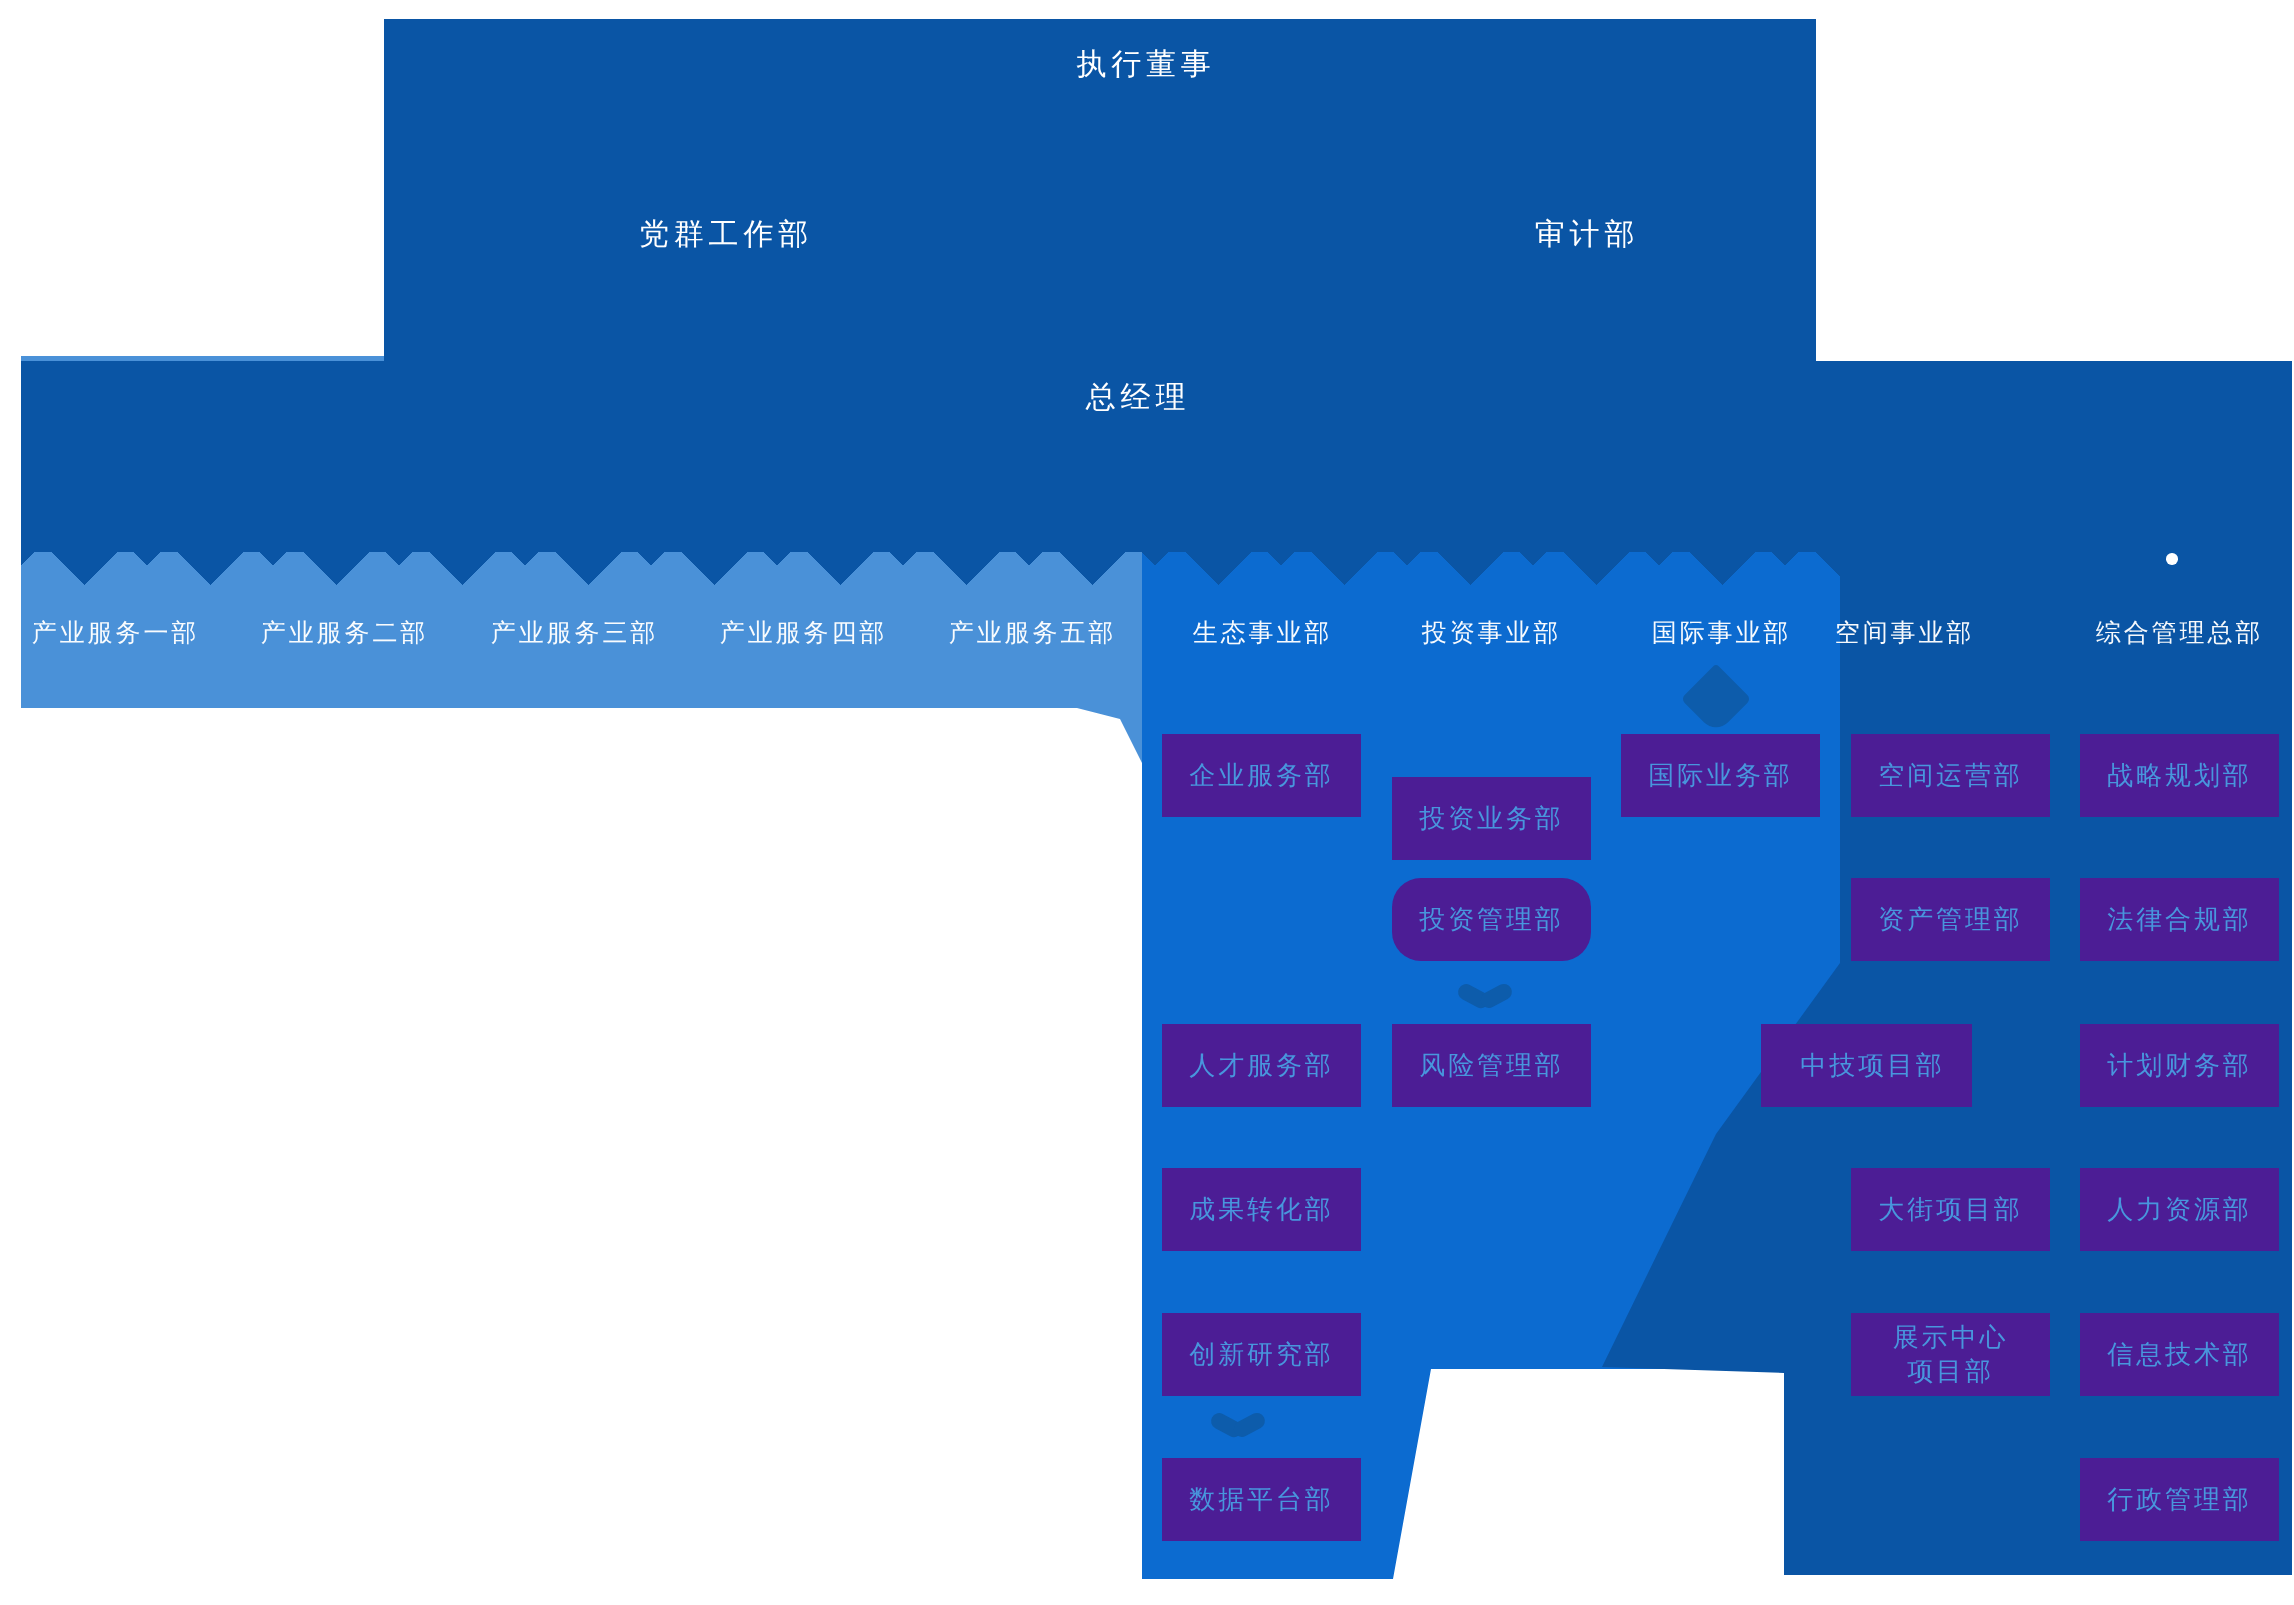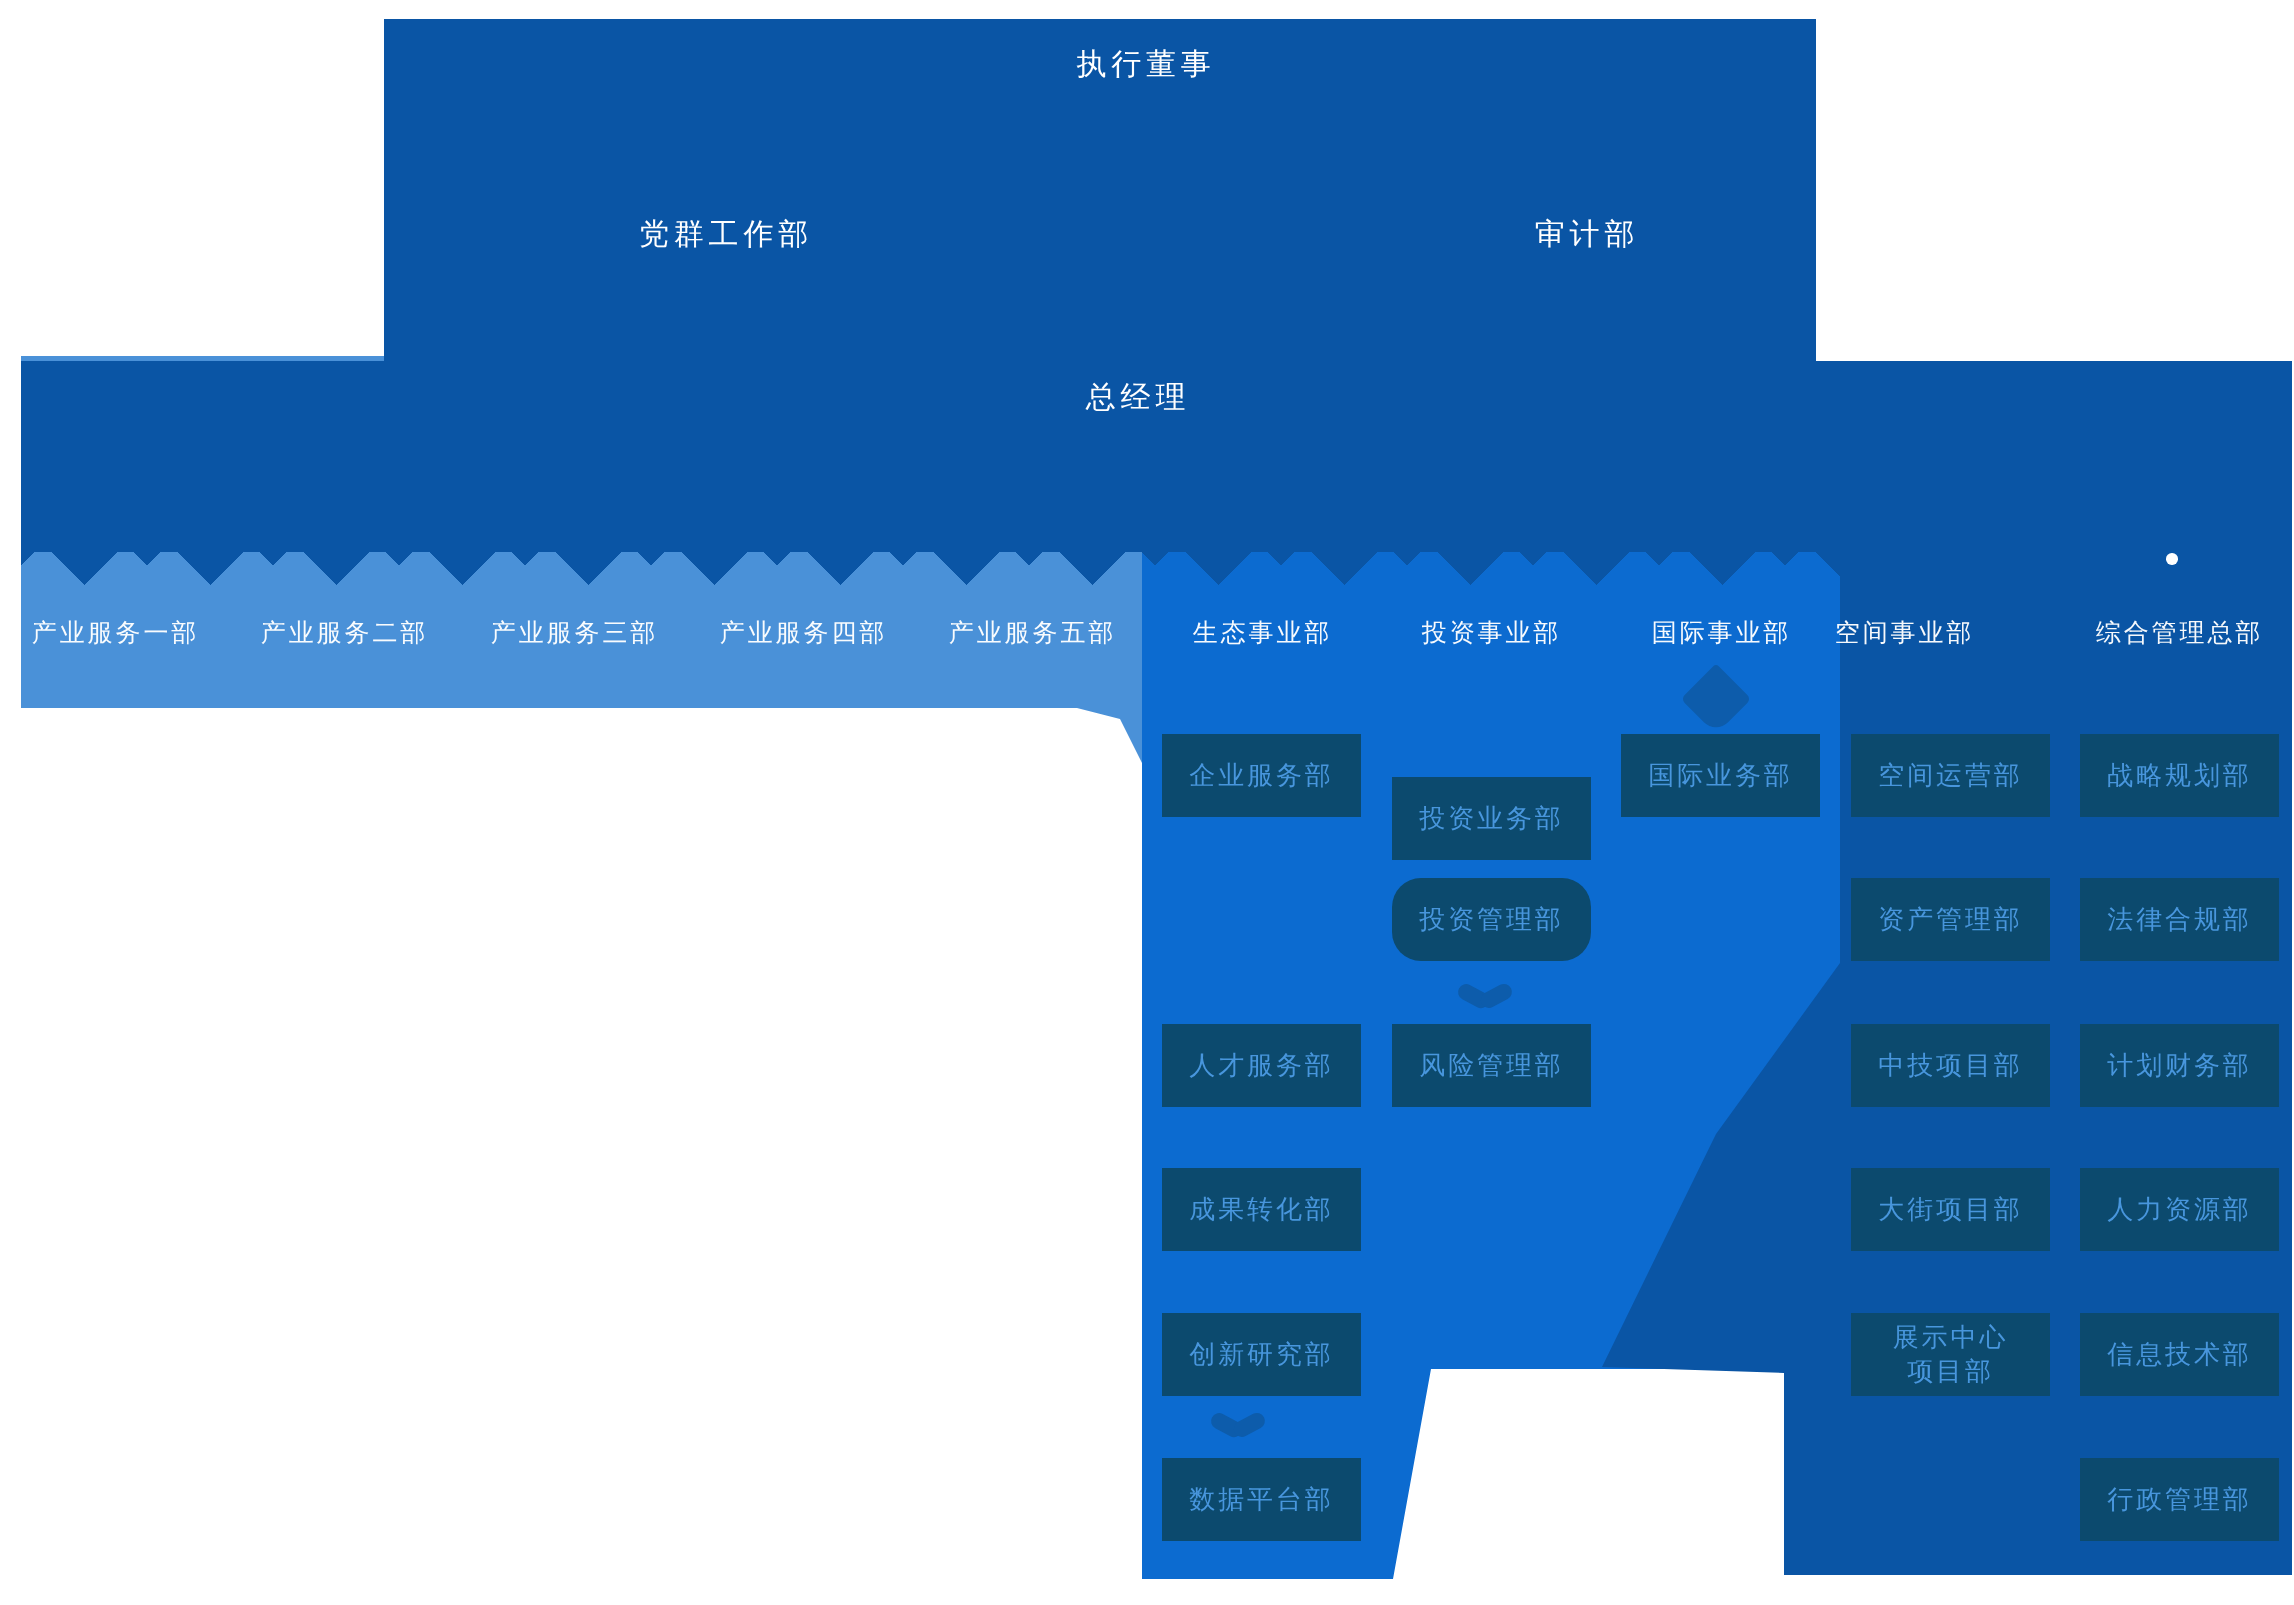--- a/index.html
+++ b/index.html
@@ -19,21 +19,21 @@
       conic-gradient(from -45deg at 50% 100%, #0a55a5 0 90deg, rgba(0,0,0,0) 90deg),
       conic-gradient(from -45deg at 50% 100%, #0a55a5 0 90deg, rgba(0,0,0,0) 90deg);
     background-size:126px 34px,126px 14.3px;
     background-position:0 0,63px 0;
     background-repeat:repeat-x;}
   .dot{position:absolute;left:2166px;top:553px;width:11.5px;height:11.5px;border-radius:50%;background:#ffffff;}
   .title{position:absolute;transform:translateX(-50%);color:#ffffff;font-size:30px;
     font-weight:500;letter-spacing:4.8px;white-space:nowrap;}
   .hdr{position:absolute;width:249px;margin-left:-124px;text-align:center;color:rgba(255,255,255,0.97);
     font-size:25px;font-weight:500;letter-spacing:2.9px;line-height:29px;white-space:nowrap;}
-  .card{position:absolute;width:199px;height:83px;background:#0c4a6e;display:flex;
+  .card{position:absolute;width:199px;height:83px;background:#4c1d95;display:flex;
     align-items:center;justify-content:center;text-align:center;color:#4896dd;
     font-size:26px;font-weight:500;letter-spacing:2.9px;line-height:1.3;white-space:pre-line;}
   .diamond{position:absolute;left:1691px;top:674px;width:50px;height:50px;background:#0d5cab;
     transform:rotate(45deg);border-radius:3.8px 5.7px 17px 5.7px;}
   .heart{position:absolute;width:55px;height:29px;}
   .heart::before,.heart::after{content:"";position:absolute;top:1.9px;width:32.5px;height:16.3px;
     background:#0d5cab;border-radius:8.6px;}
   .heart::before{left:0;transform:rotate(28deg);}
   .heart::after{right:0;transform:rotate(-28deg);}
   .heart-1{left:1457px;top:986px;}
@@ -79,21 +79,21 @@
   <div class="card" style="left:1162px;top:1458px;">数据平台部</div>
 
   <div class="card" style="left:1392px;top:750px;margin-top:27px;">投资业务部</div>
   <div class="card" style="left:1392px;top:878px;border-radius:29px;">投资管理部</div>
   <div class="card" style="left:1392px;top:1024px;">风险管理部</div>
 
   <div class="card" style="left:1621px;top:734px;">国际业务部</div>
 
   <div class="card" style="left:1851px;top:734px;">空间运营部</div>
   <div class="card" style="left:1851px;top:878px;">资产管理部</div>
-  <div class="card" style="left:1851px;top:1024px;">中技项目部</div>
+  <div class="card" style="left:1761px;top:1024px;padding-left:12px;">中技项目部</div>
   <div class="card" style="left:1851px;top:1168px;">大街项目部</div>
   <div class="card" style="left:1851px;top:1313px;">展示中心
 项目部</div>
 
   <div class="card" style="left:2080px;top:734px;">战略规划部</div>
   <div class="card" style="left:2080px;top:878px;">法律合规部</div>
   <div class="card" style="left:2080px;top:1024px;">计划财务部</div>
   <div class="card" style="left:2080px;top:1168px;">人力资源部</div>
   <div class="card" style="left:2080px;top:1313px;">信息技术部</div>
   <div class="card" style="left:2080px;top:1458px;">行政管理部</div>

